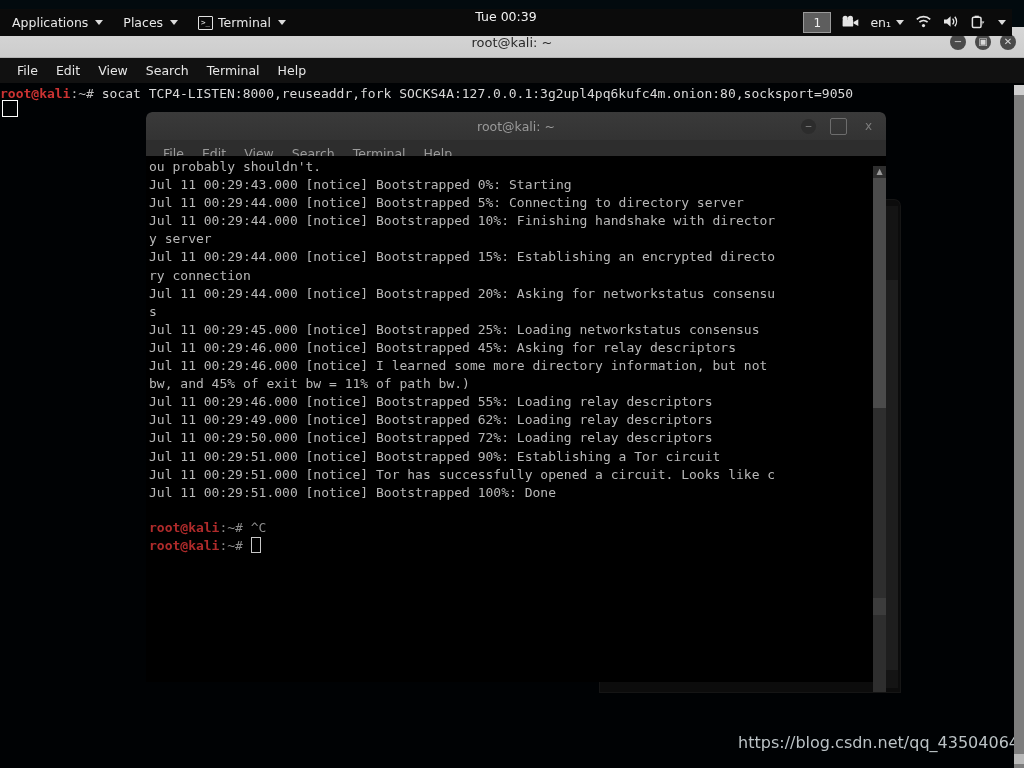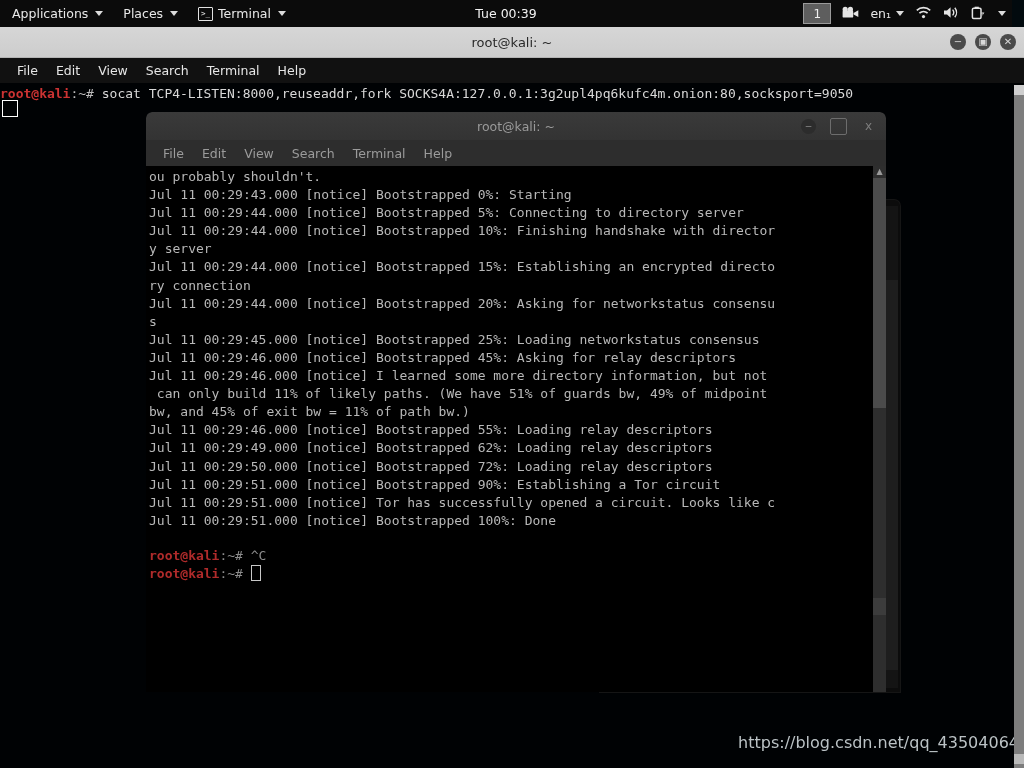--- a/index.html
+++ b/index.html
@@ -13,25 +13,25 @@
     height: 768px;
     overflow: hidden;
     font-family: "DejaVu Sans", sans-serif;
     position: relative;
     background: #020a0e;
   }
 
   
   #top-panel {
     position: absolute;
-    left: 0; top: 0;
+    left: 0; top: 9px;
     width: 1012px; height: 27px;
     background: #0b0b0b;
     display: flex;
-    align-items: center;
+    align-items: flex-start;
     color: #e8e8e8;
     font-size: 12.5px;
     z-index: 100;
   }
   .panel-item {
     display: flex;
     align-items: center;
     gap: 5px;
     padding: 0 10px;
     height: 27px;
@@ -279,21 +279,21 @@
     align-items: center;
     padding-left: 8px;
   }
   .imenu-item {
     color: #9b9b9b;
     font-size: 12.5px;
     padding: 3px 9px;
   }
   #inner-term-body {
     position: absolute;
-    left: 0; top: 54px;
+    left: 0; top: 44px;
     width: 740px; height: 526px;
     background: #000000;
     font-family: "DejaVu Sans Mono", monospace;
     font-size: 13px;
     line-height: 18.1px;
     color: #b8b8b8;
     padding: 2px 0 0 3px;
     box-sizing: border-box;
     overflow: hidden;
   }
@@ -466,21 +466,20 @@
         <div class="line">Jul 11 00:29:44.000 [notice] Bootstrapped 5%: Connecting to directory server</div>
         <div class="line">Jul 11 00:29:44.000 [notice] Bootstrapped 10%: Finishing handshake with director</div>
         <div class="line">y server</div>
         <div class="line">Jul 11 00:29:44.000 [notice] Bootstrapped 15%: Establishing an encrypted directo</div>
         <div class="line">ry connection</div>
         <div class="line">Jul 11 00:29:44.000 [notice] Bootstrapped 20%: Asking for networkstatus consensu</div>
         <div class="line">s</div>
         <div class="line">Jul 11 00:29:45.000 [notice] Bootstrapped 25%: Loading networkstatus consensus</div>
         <div class="line">Jul 11 00:29:46.000 [notice] Bootstrapped 45%: Asking for relay descriptors</div>
         <div class="line">Jul 11 00:29:46.000 [notice] I learned some more directory information, but not</div>
-        <div class="line"> can only build 11% of likely paths. (We have 51% of guards bw, 49% of midpoint</div>
         <div class="line">bw, and 45% of exit bw = 11% of path bw.)</div>
         <div class="line">Jul 11 00:29:46.000 [notice] Bootstrapped 55%: Loading relay descriptors</div>
         <div class="line">Jul 11 00:29:49.000 [notice] Bootstrapped 62%: Loading relay descriptors</div>
         <div class="line">Jul 11 00:29:50.000 [notice] Bootstrapped 72%: Loading relay descriptors</div>
         <div class="line">Jul 11 00:29:51.000 [notice] Bootstrapped 90%: Establishing a Tor circuit</div>
         <div class="line">Jul 11 00:29:51.000 [notice] Tor has successfully opened a circuit. Looks like c</div>
         <div class="line">Jul 11 00:29:51.000 [notice] Bootstrapped 100%: Done</div>
       </div>
     <div style="height:17px"></div>
     <div class="prompt-line"><span class="p-red">root@kali</span><span class="p-dim">:~# </span><span class="p-dim">^C</span></div>

